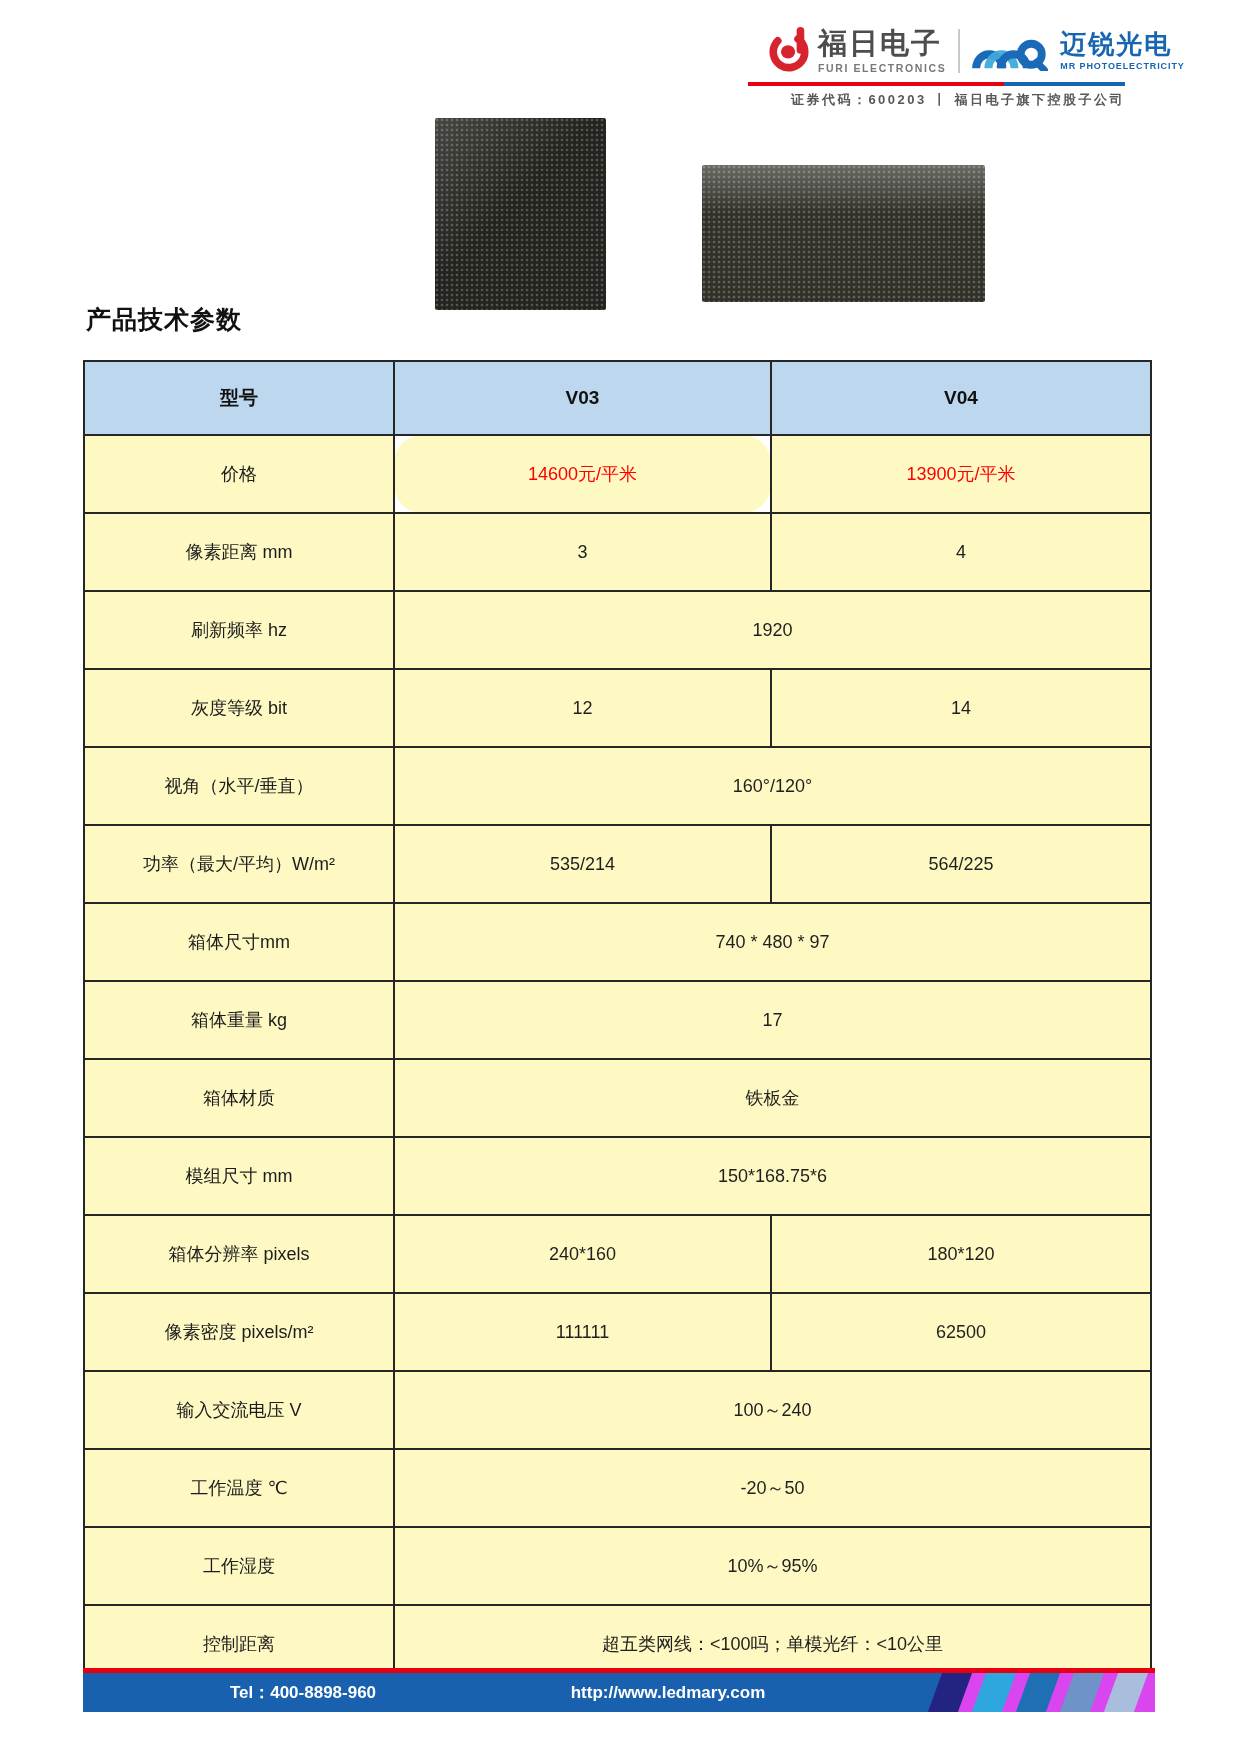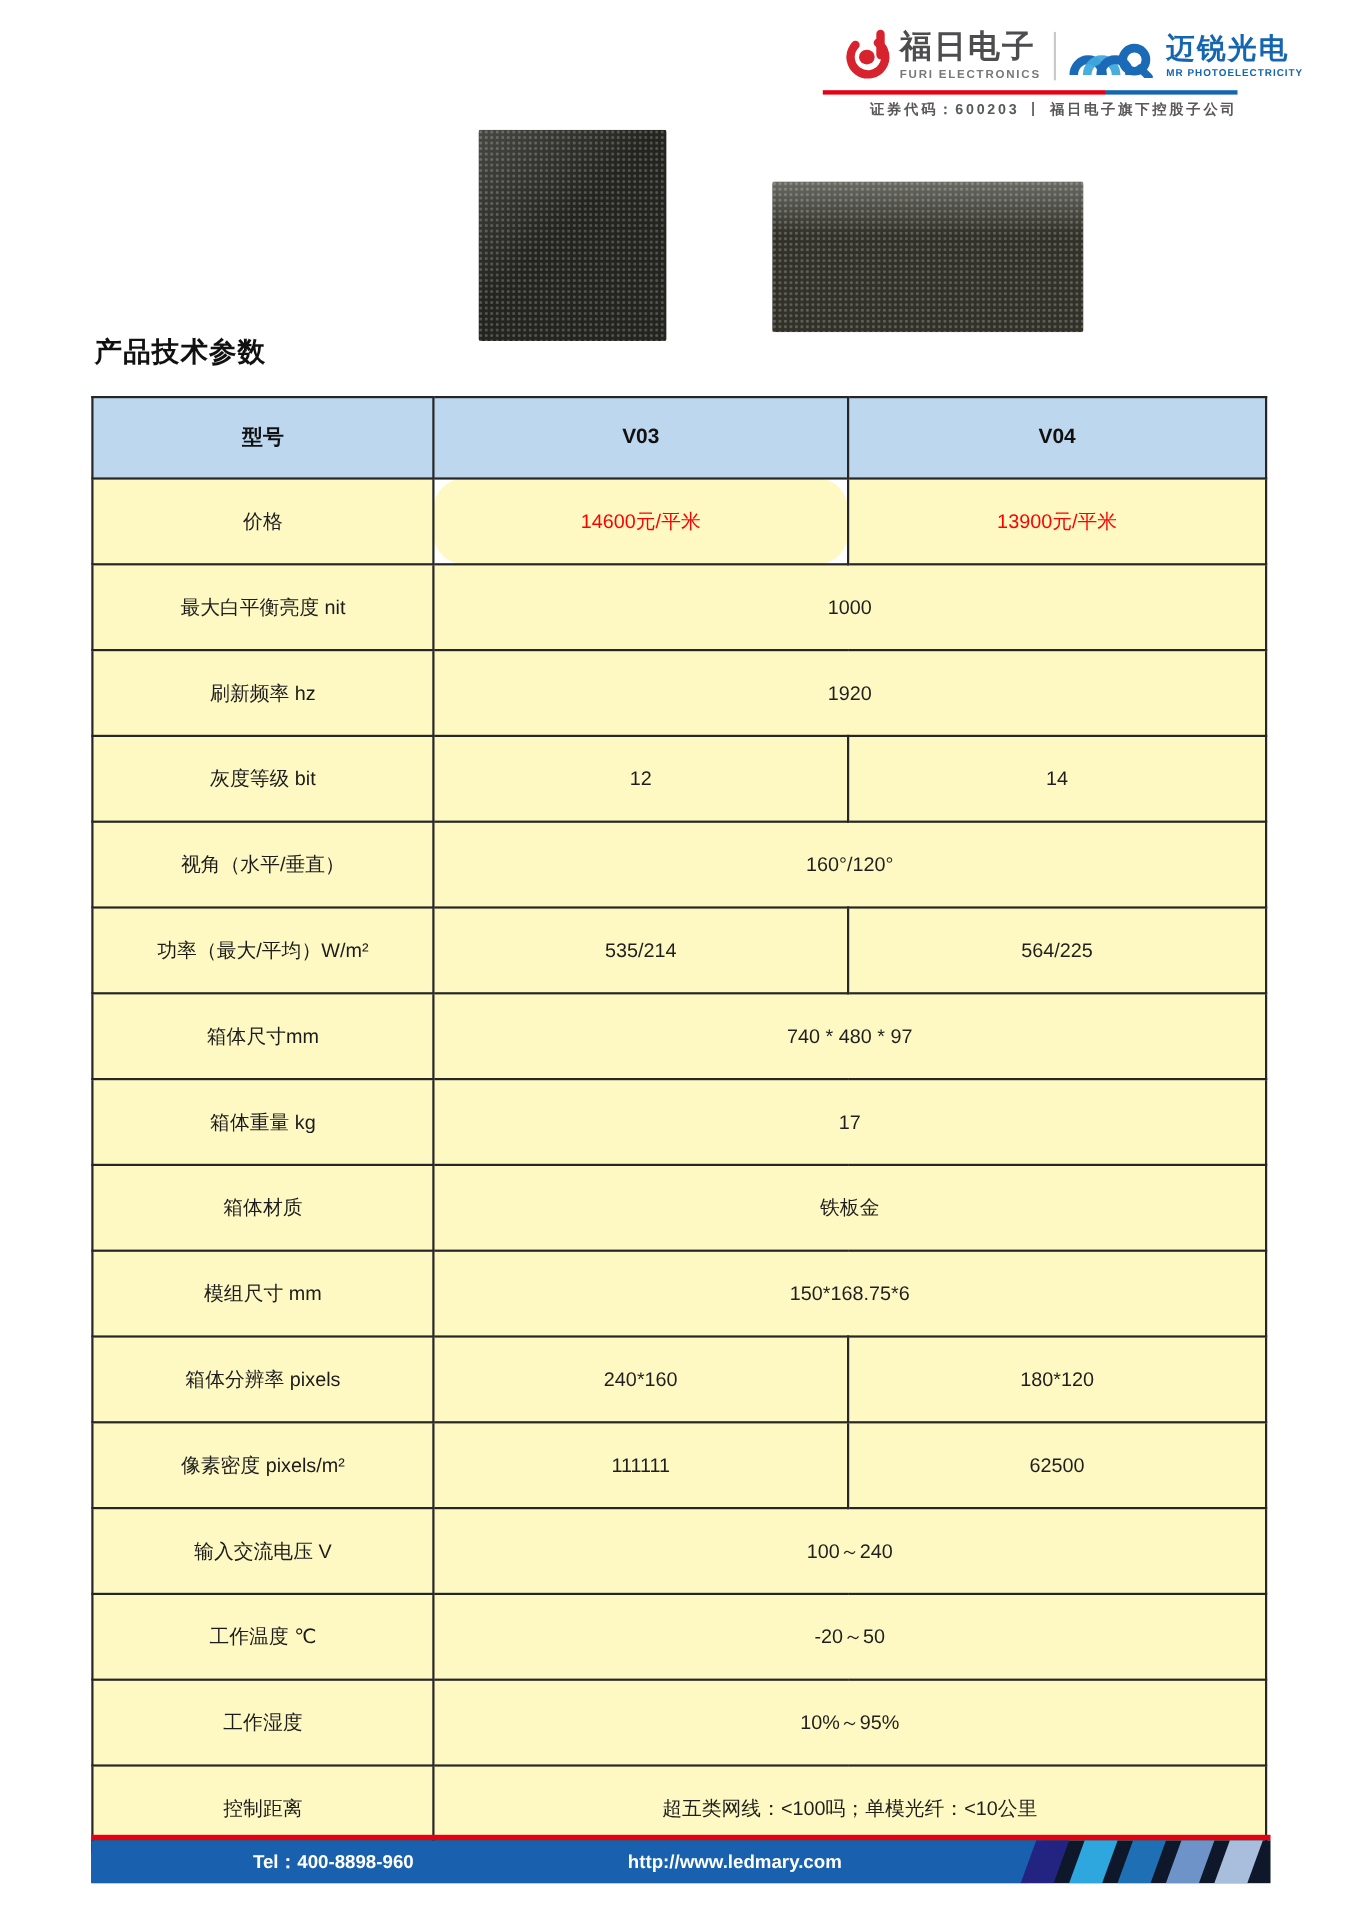--- a/index.html
+++ b/index.html
@@ -41,21 +41,21 @@
     color:#111;letter-spacing:1px;}
   
   .spec-table{position:absolute;left:83px;top:360px;width:1067px;border-collapse:collapse;
     table-layout:fixed;font-size:18px;color:#1f1f1f;}
   .spec-table td{border:2px solid #262626;text-align:center;vertical-align:middle;padding:6px 6px;}
   .spec-table .head-row td{background:#bdd7ee;height:60px;font-weight:bold;font-size:19px;color:#111;}
   .spec-table .body-row td{height:64px;background:#fef9c3;}
   .spec-table .label-cell{font-size:18px;color:#1c1c1c;}
   
   .footer-red{position:absolute;left:83px;top:1668px;width:1072px;height:5px;background:#e60012;}
-  .footer-bar{position:absolute;left:83px;top:1673px;width:1072px;height:39px;background:#0f172a;overflow:hidden;}
+  .footer-bar{position:absolute;left:83px;top:1673px;width:1072px;height:39px;background:#d946ef;overflow:hidden;}
   .bar-solid{position:absolute;left:-15px;top:0;width:873px;height:39px;background:#1961ae;transform:skewX(-20deg);}
   .stripe{position:absolute;top:0;height:39px;width:30px;transform:skewX(-20deg);}
   .stripe-1{left:852px;background:#232382;}
   .stripe-2{left:896px;background:#2ea7df;}
   .stripe-3{left:940px;background:#1f6fb5;}
   .stripe-4{left:984px;background:#6e93c8;}
   .stripe-5{left:1028px;background:#a9bedd;}
   .bar-text{position:absolute;top:0;line-height:39px;text-align:center;color:#ffffff;
     font-weight:bold;font-size:17px;white-space:nowrap;}
   .bar-tel{left:0;width:440px;}
@@ -112,22 +112,23 @@
         <td>型号</td>
         <td>V03</td>
         <td>V04</td>
       </tr>
     <tr class="body-row">
           <td class="label-cell">价格</td>
           <td class="value-cell" style="color: rgb(255, 0, 0); border-radius: 28px;">14600元/平米</td>
           <td class="value-cell" style="color: rgb(255, 0, 0);">13900元/平米</td>
         </tr>
         <tr class="body-row">
-          <td class="label-cell">最大白平衡亮度 nit</td>
-          <td class="value-cell" colspan="2">1000</td>
+          <td class="label-cell">像素距离 mm</td>
+          <td class="value-cell">3</td>
+          <td class="value-cell">4</td>
         </tr>
         <tr class="body-row">
           <td class="label-cell">刷新频率 hz</td>
           <td class="value-cell" colspan="2">1920</td>
         </tr>
         <tr class="body-row">
           <td class="label-cell">灰度等级 bit</td>
           <td class="value-cell">12</td>
           <td class="value-cell">14</td>
         </tr>

